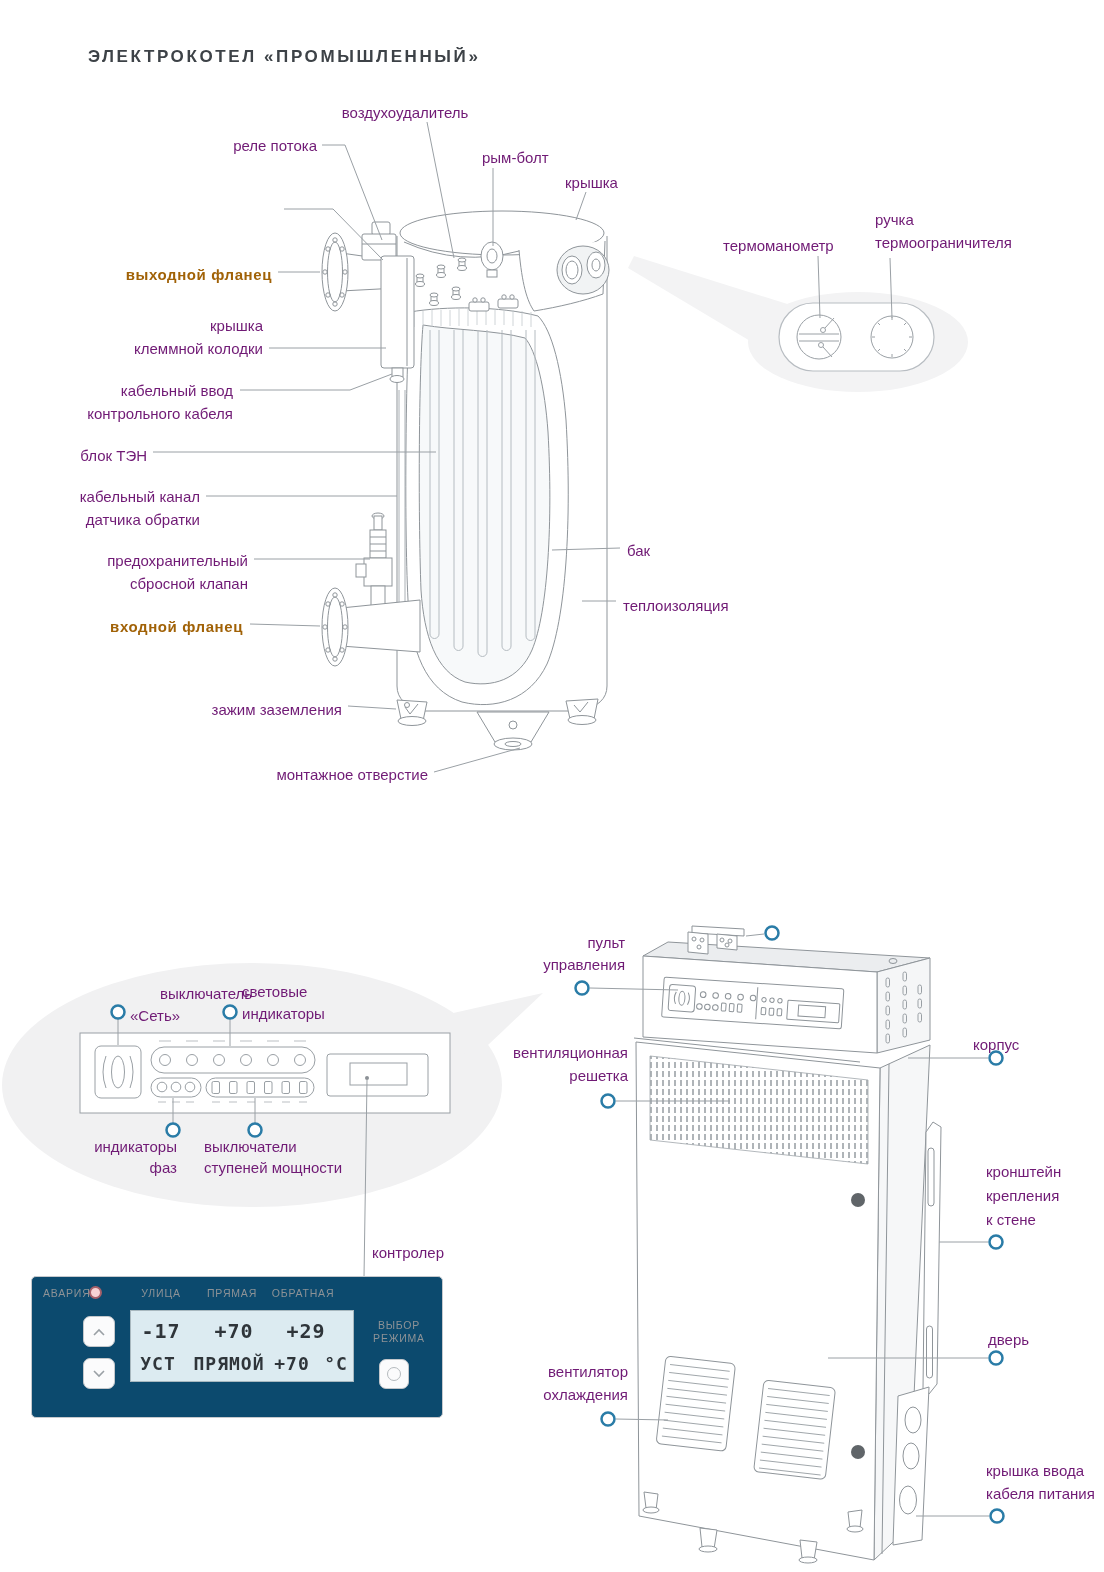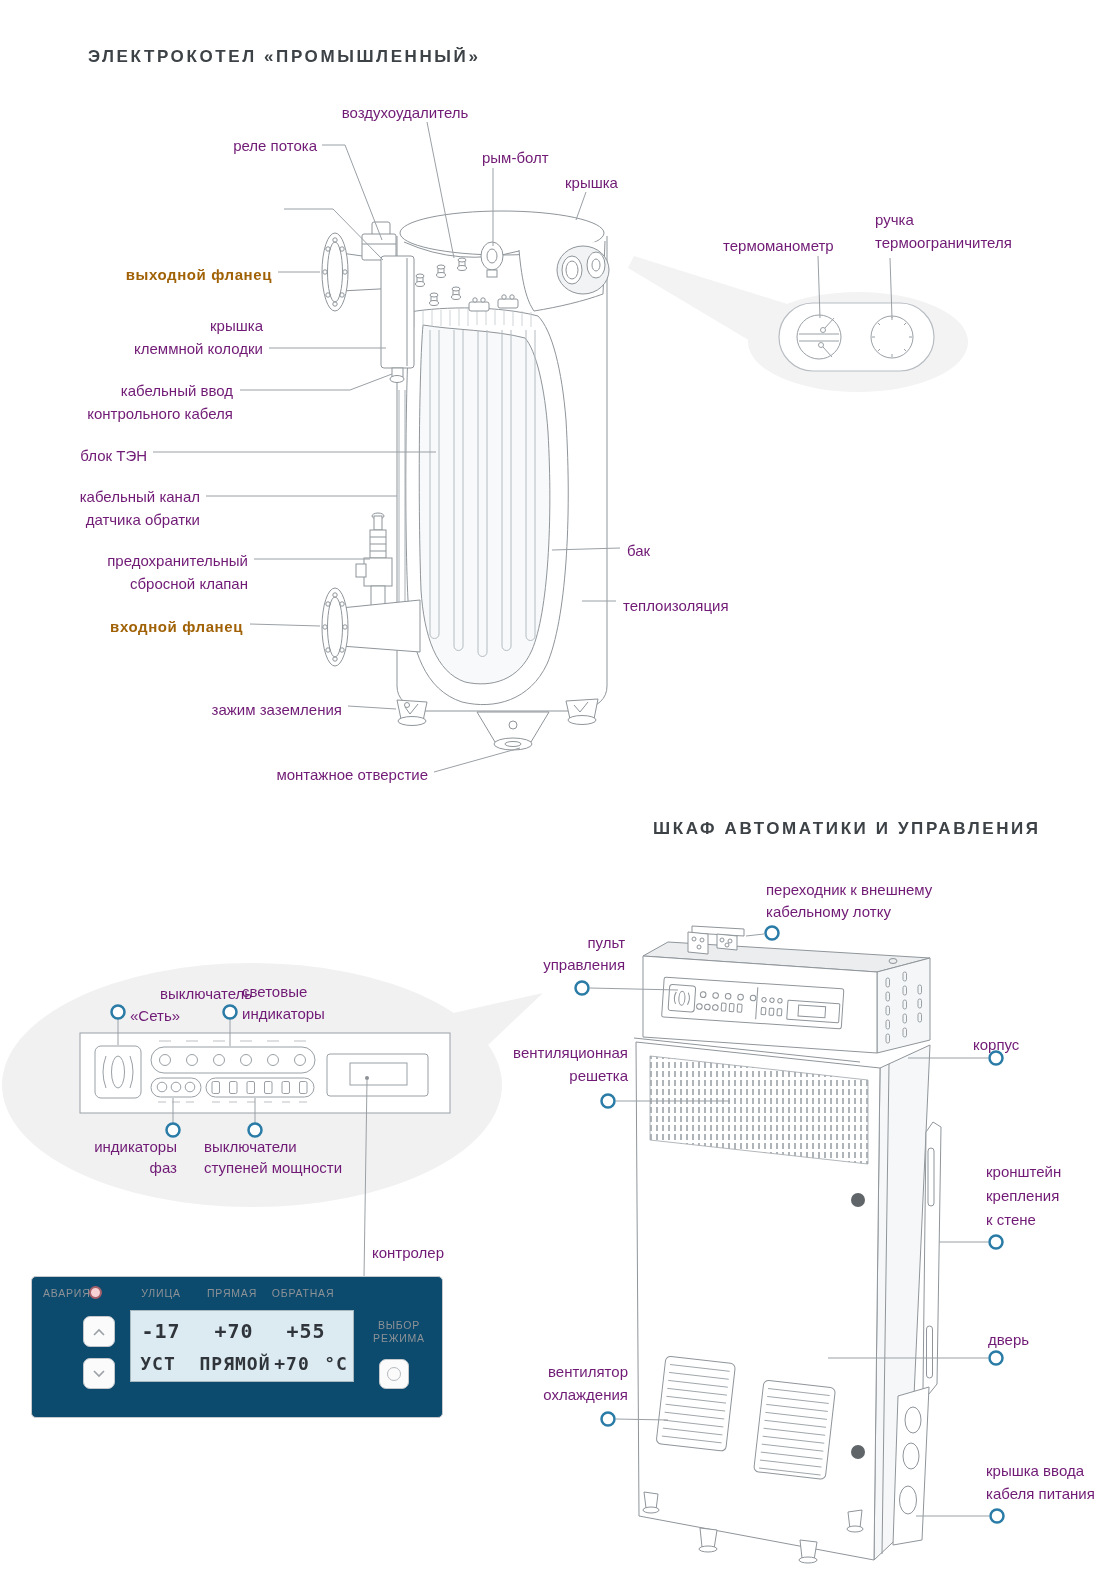--- a/index.html
+++ b/index.html
@@ -474,21 +474,20 @@
     <circle cx="608" cy="1101" r="6.5"></circle>
     <circle cx="996" cy="1058" r="6.5"></circle>
     <circle cx="996" cy="1242" r="6.5"></circle>
     <circle cx="996" cy="1358" r="6.5"></circle>
     <circle cx="608" cy="1419" r="6.5"></circle>
     <circle cx="997" cy="1516" r="6.5"></circle>
   </g>
 </svg>
 
 <div class="ttl" style="left:88px;top:47px;">ЭЛЕКТРОКОТЕЛ «ПРОМЫШЛЕННЫЙ»</div>
-<div class="ttl" style="left:653px;top:819px;">ШКАФ АВТОМАТИКИ И УПРАВЛЕНИЯ</div>
 
 <div class="lbl ca" style="left:340px;top:101px;width:130px;">воздухоудалитель</div>
 <div class="lbl ra" style="right:787px;top:134px;">реле потока</div>
 <div class="lbl ra b" style="right:832px;top:263px;">выходной фланец</div>
 <div class="lbl ra" style="right:841px;top:314px;">крышка
 клеммной колодки</div>
 <div class="lbl ra" style="right:871px;top:379px;">кабельный ввод
 контрольного кабеля</div>
 <div class="lbl ra" style="right:957px;top:444px;">блок ТЭН</div>
 <div class="lbl ra" style="right:904px;top:485px;margin-left:40px;">кабельный канал
@@ -499,22 +498,20 @@
 <div class="lbl ra" style="right:762px;top:698px;">зажим заземления</div>
 <div class="lbl ra" style="right:676px;top:763px;">монтажное отверстие</div>
 <div class="lbl" style="left:627px;top:539px;">бак</div>
 <div class="lbl" style="left:623px;top:594px;">теплоизоляция</div>
 <div class="lbl" style="left:482px;top:146px;">рым-болт</div>
 <div class="lbl" style="left:565px;top:171px;">крышка</div>
 <div class="lbl" style="left:723px;top:234px;">термоманометр</div>
 <div class="lbl" style="left:875px;top:208px;">ручка
 термоограничителя</div>
 
-<div class="lbl" style="left:766px;top:879px;line-height:22px;">переходник к внешнему
-кабельному лотку</div>
 <div class="lbl ra" style="right:479px;top:932px;line-height:22px;">пульт
 управления</div>
 <div class="lbl ra" style="right:476px;top:1041px;">вентиляционная
 решетка</div>
 <div class="lbl" style="left:973px;top:1033px;">корпус</div>
 <div class="lbl" style="left:986px;top:1160px;line-height:24px;">кронштейн
 крепления
 к стене</div>
 <div class="lbl" style="left:988px;top:1328px;">дверь</div>
 <div class="lbl ra" style="right:476px;top:1360px;">вентилятор
@@ -546,23 +543,23 @@
   </div>
   <div class="cbtn" style="top:81px;">
     <svg width="14" height="8" viewBox="0 0 14 8">
       <polyline points="2,1 7,6 12,1" fill="none" stroke="#9aa0a5" stroke-width="1.6"></polyline>
     </svg>
   </div>
 
   <div class="display">
     <span class="dv" style="left:30px;top:8px;">-17</span>
     <span class="dv" style="left:103px;top:8px;">+70</span>
-    <span class="dv" style="left:175px;top:8px;">+55</span>
+    <span class="dv" style="left:175px;top:8px;">+29</span>
     <span class="dv dv2" style="left:27px;top:42px;">УСТ</span>
-    <span class="dv dv2" style="left:98px;top:42px;margin-left:6px;">ПРЯМОЙ</span>
+    <span class="dv dv2" style="left:98px;top:42px;">ПРЯМОЙ</span>
     <span class="dv dv2" style="left:161px;top:42px;">+70</span>
     <span class="dv dv2" style="left:205px;top:42px;">°C</span>
   </div>
 
   <div class="mode-lbl">ВЫБОР
 РЕЖИМА</div>
   <div class="modebtn">
     <div class="ring"></div>
   </div>
 </div>

